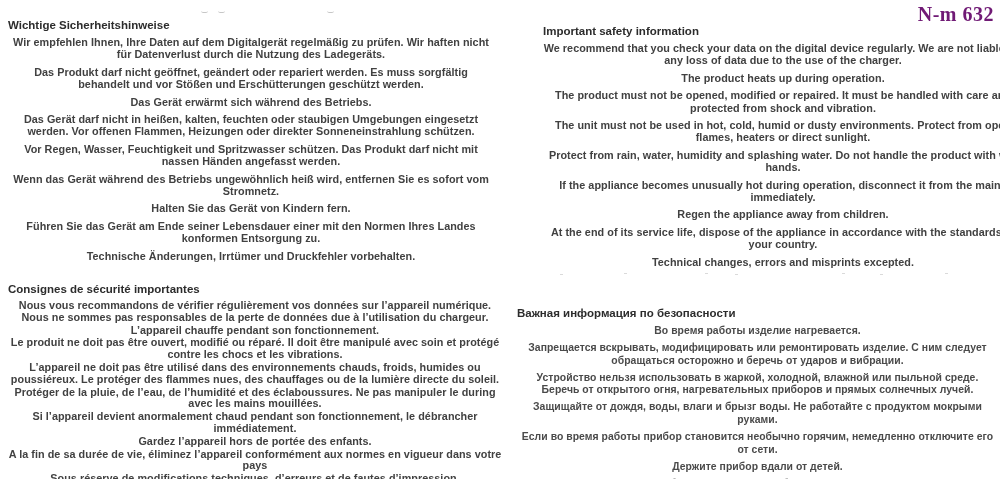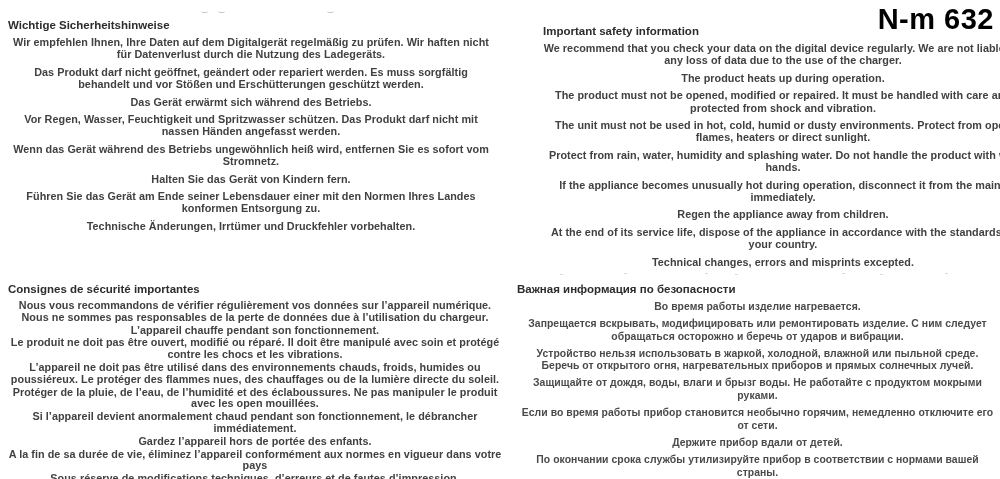--- a/index.html
+++ b/index.html
@@ -3,43 +3,43 @@
 <meta charset="utf-8">
 <style>
   * { margin: 0; padding: 0; box-sizing: border-box; }
   html, body { width: 1000px; height: 479px; background: #ffffff; overflow: hidden; }
   body { font-family: "Liberation Sans", sans-serif; position: relative; }
 
   .page { position: absolute; inset: 0; background: #ffffff; }
 
   .code {
     position: absolute; top: 3px; right: 6px;
-    font-size: 29px; font-weight: 700; color: #000000;
+    font-size: 20px; font-weight: 700; color: #701a75;
     letter-spacing: 0.5px;
-    font-family: Liberation Sans, sans-serif;
+    font-family: Liberation Serif, serif;
   }
 
   .block { position: absolute; color: #414141; }
   .block h3 {
     font-size: 11.5px; font-weight: 700; color: #2c2c2c;
     margin: 0 0 4px 0; line-height: 13px;
   }
   .block p {
     font-size: 10.8px; line-height: 12.4px; margin: 0 0 5px 0;
     font-weight: 700; letter-spacing: 0.05px; text-align: center;
   }
 
   .block.de { left: 8px;  top: 19px;  width: 486px; }
   .block.en { left: 543px; top: 25px; width: 480px; }
   .block.fr { left: 8px;  top: 283px; width: 494px; }
   .block.ru { left: 517px; top: 283px; width: 481px; color: #4a4a4a; }
 
   .block.fr p { margin: 0 0 1px 0; line-height: 11.8px; }
   .block.ru p { font-size: 10.4px; line-height: 12.6px; margin: 0 0 4.5px 0; }
-  .block.ru h3 { margin-bottom: 5px; }
+  .block.ru h3 { margin-bottom: 5px; margin-top: 24px; }
 
   
   .artifact {
     position: absolute; width: 7px; height: 4px;
     border-bottom: 1.5px solid #9a9a9a; border-radius: 50%;
     opacity: 0.55;
   }
   .artifact.dot { width: 3px; height: 2px; border-bottom: 1.5px solid #b5b5b5; border-radius: 0; opacity: 0.5; }
 </style>
 </head>
@@ -58,20 +58,21 @@
   <span class="artifact dot" style="left:735px; top:273px;"></span>
   <span class="artifact dot" style="left:842px; top:272px;"></span>
   <span class="artifact dot" style="left:880px; top:273px;"></span>
   <span class="artifact dot" style="left:945px; top:272px;"></span>
 
   <section class="block de">
     <h3>Wichtige Sicherheitshinweise</h3>
     <p>Wir empfehlen Ihnen, Ihre Daten auf dem Digitalgerät regelmäßig zu prüfen. Wir haften nicht für Datenverlust durch die Nutzung des Ladegeräts.</p>
     <p>Das Produkt darf nicht geöffnet, geändert oder repariert werden. Es muss sorgfältig behandelt und vor Stößen und Erschütterungen geschützt werden.</p>
     <p>Das Gerät erwärmt sich während des Betriebs.</p>
+    <p>Das Gerät darf nicht in heißen, kalten, feuchten oder staubigen Umgebungen eingesetzt werden. Vor offenen Flammen, Heizungen oder direkter Sonneneinstrahlung schützen.</p>
     <p>Vor Regen, Wasser, Feuchtigkeit und Spritzwasser schützen. Das Produkt darf nicht mit nassen Händen angefasst werden.</p>
     <p>Wenn das Gerät während des Betriebs ungewöhnlich heiß wird, entfernen Sie es sofort vom Stromnetz.</p>
     <p>Halten Sie das Gerät von Kindern fern.</p>
     <p>Führen Sie das Gerät am Ende seiner Lebensdauer einer mit den Normen Ihres Landes konformen Entsorgung zu.</p>
     <p>Technische Änderungen, Irrtümer und Druckfehler vorbehalten.</p>
   </section>
 
   <section class="block en">
     <h3>Important safety information</h3>
     <p>We recommend that you check your data on the digital device regularly. We are not liable for any loss of data due to the use of the charger.</p>
@@ -84,21 +85,21 @@
     <p>At the end of its service life, dispose of the appliance in accordance with the standards of your country.</p>
     <p>Technical changes, errors and misprints excepted.</p>
   </section>
 
   <section class="block fr">
     <h3>Consignes de sécurité importantes</h3>
     <p>Nous vous recommandons de vérifier régulièrement vos données sur l’appareil numérique. Nous ne sommes pas responsables de la perte de données due à l’utilisation du chargeur.</p>
     <p>L’appareil chauffe pendant son fonctionnement.</p>
     <p>Le produit ne doit pas être ouvert, modifié ou réparé. Il doit être manipulé avec soin et protégé contre les chocs et les vibrations.</p>
     <p>L’appareil ne doit pas être utilisé dans des environnements chauds, froids, humides ou poussiéreux. Le protéger des flammes nues, des chauffages ou de la lumière directe du soleil.</p>
-    <p>Protéger de la pluie, de l’eau, de l’humidité et des éclaboussures. Ne pas manipuler le produit avec les open mouillées.</p>
+    <p>Protéger de la pluie, de l’eau, de l’humidité et des éclaboussures. Ne pas manipuler le during avec les mains mouillées.</p>
     <p>Si l’appareil devient anormalement chaud pendant son fonctionnement, le débrancher immédiatement.</p>
     <p>Gardez l’appareil hors de portée des enfants.</p>
     <p>A la fin de sa durée de vie, éliminez l’appareil conformément aux normes en vigueur dans votre pays</p>
     <p>Sous réserve de modifications techniques, d’erreurs et de fautes d’impression.</p>
   </section>
 
   <section class="block ru">
     <h3>Важная информация по безопасности</h3>
     <p>Во время работы изделие нагревается.</p>
     <p>Запрещается вскрывать, модифицировать или ремонтировать изделие. С ним следует обращаться осторожно и беречь от ударов и вибрации.</p>

